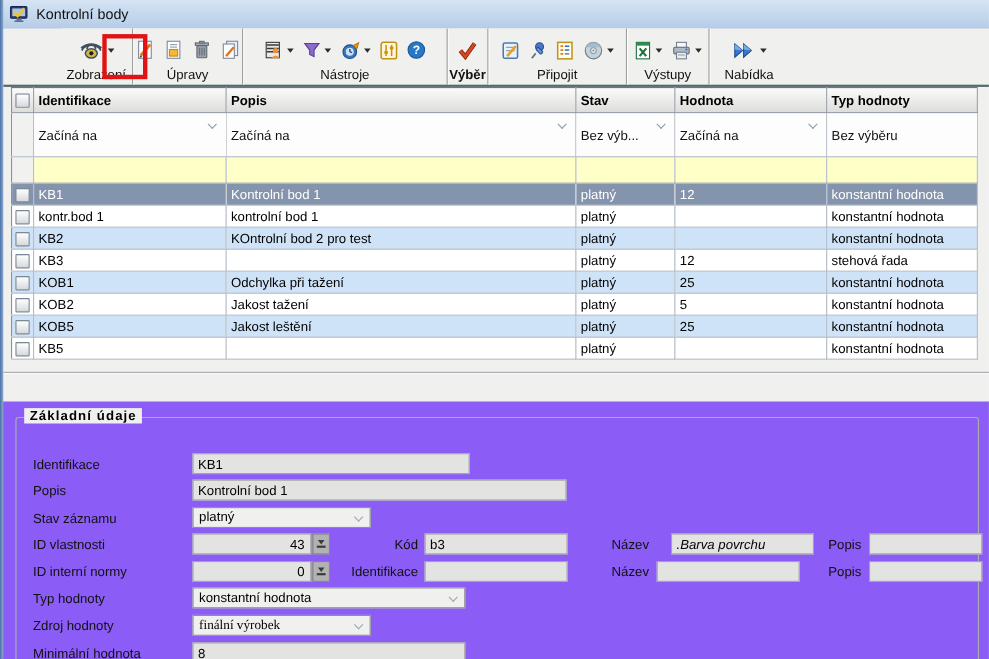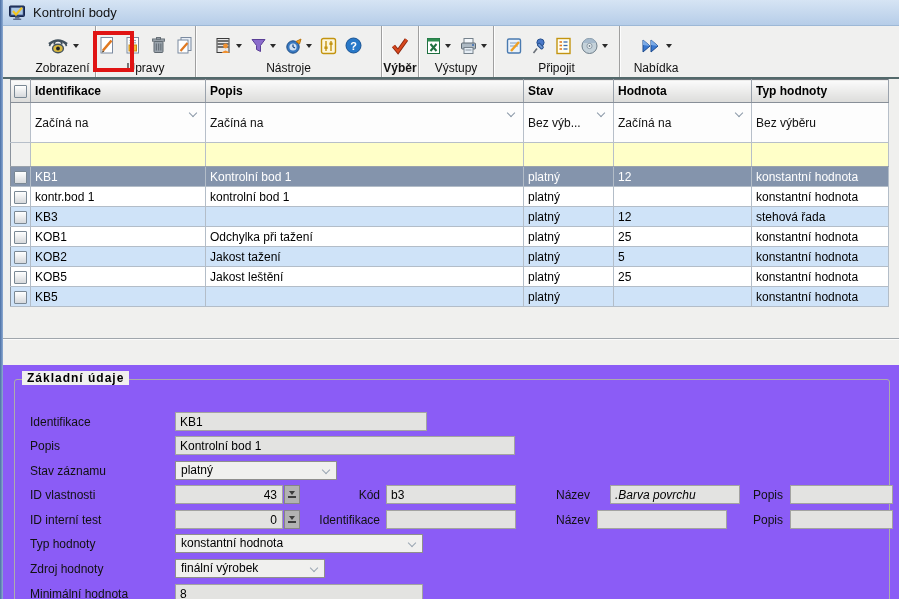--- a/index.html
+++ b/index.html
@@ -21,21 +21,21 @@
     background:#f0f0ef; border-bottom:2px solid #53696b;
     display:flex; align-items:stretch; padding-left:27px; }
   .tgroup { display:flex; flex-direction:column; justify-content:flex-start;
     border-right:1px solid #9f9f9f; box-shadow:1px 0 0 #fdfdfd; padding-top:4px; }
   .tgroup .btns { height:31px; display:flex; align-items:center; justify-content:center; gap:4px; }
   .tgroup .lbl { text-align:center; font-size:12px; color:#111; line-height:14px; white-space:nowrap; }
   .tbtn { display:flex; align-items:center; justify-content:center; height:26px; padding:0 2px; cursor:default; }
   .tbtn svg { display:block; }
   .dd { width:0; height:0; border-left:3px solid transparent; border-right:3px solid transparent;
     border-top:4px solid #2b2b2b; margin-left:3px; }
-  .g-zobrazeni { width:66px; }
+  .g-zobrazeni { width:66px;margin-left:25px; }
   .g-upravy   { width:100px; }
   .g-nastroje { width:186px; }
   .g-vyber    { width:37px;font-weight:bold; }
   .g-pripojit { width:126px; }
   .g-vystupy  { width:75px; }
   .g-nabidka  { width:72px; border-right:none; box-shadow:none; }
   .hl-rect { position:absolute; left:93px; top:31px; width:41px; height:41px;
     border:4px solid #e01414; z-index:8; pointer-events:none; }
 
   
@@ -211,44 +211,20 @@
         <div class="tbtn">
           <svg width="20" height="18" viewBox="0 0 20 18">
             <path d="M3.5 9 L8 14.5 L16.5 2.5" fill="none" stroke="#8c2810" stroke-width="4"></path>
             <path d="M3.5 9 L8 14.5 L16.5 2.5" fill="none" stroke="#d8481e" stroke-width="2.2"></path>
           </svg>
         </div>
       </div>
       <div class="lbl">Výběr</div>
     </div>
 
-    <div class="tgroup g-vystupy">
-      <div class="btns">
-        <div class="tbtn">
-          <svg width="17" height="18" viewBox="0 0 17 18">
-            <rect x="2.5" y="1.5" width="12" height="15" fill="#fff" stroke="#1f7040"></rect>
-            <rect x="2.5" y="1.5" width="12" height="3" fill="#2e8c50"></rect>
-            <path d="M5.5 7 L11.5 14 M11.5 7 L5.5 14" stroke="#1f7040" stroke-width="2"></path>
-          </svg>
-          <span class="dd"></span>
-        </div>
-        <div class="tbtn">
-          <svg width="19" height="18" viewBox="0 0 19 18">
-            <rect x="5" y="1.5" width="9" height="5" fill="#f4f8fc" stroke="#76828c"></rect>
-            <rect x="2.5" y="6" width="14" height="6" rx="1" fill="#aebac4" stroke="#5e6a74"></rect>
-            <circle cx="14" cy="8" r="1" fill="#3a6ab0"></circle>
-            <rect x="5" y="10.5" width="9" height="6" fill="#e6eef6" stroke="#76828c"></rect>
-            <line x1="6.5" y1="13" x2="12.5" y2="13" stroke="#8a96a0" stroke-width="1"></line>
-          </svg>
-          <span class="dd"></span>
-        </div>
-      </div>
-      <div class="lbl">Výstupy</div>
-    </div>
-
     <div class="tgroup g-pripojit">
       <div class="btns">
         <div class="tbtn">
           <svg width="18" height="18" viewBox="0 0 18 18">
             <rect x="2.5" y="2" width="13" height="14" rx="1.5" fill="#eaf2fa" stroke="#4a7ab0" stroke-width="1.4"></rect>
             <line x1="5" y1="6" x2="13" y2="6" stroke="#8aa6c4" stroke-width="1.1"></line>
             <line x1="5" y1="9" x2="13" y2="9" stroke="#8aa6c4" stroke-width="1.1"></line>
             <line x1="6" y1="14" x2="14" y2="5" stroke="#f0a020" stroke-width="2.4"></line>
           </svg>
         </div>
@@ -274,20 +250,44 @@
           <svg width="19" height="18" viewBox="0 0 19 18">
             <circle cx="9.5" cy="9" r="7.5" fill="#c5d2da" stroke="#6e7e8a"></circle>
             <path d="M2.5 6 A7.5 7.5 0 0 1 16.5 6" fill="#9fb4c8" opacity="0.8"></path>
             <circle cx="9.5" cy="9" r="2.6" fill="#eef3f6" stroke="#8a98a4"></circle>
             <circle cx="9.5" cy="9" r="0.9" fill="#6e7e8a"></circle>
           </svg>
           <span class="dd"></span>
         </div>
       </div>
       <div class="lbl">Připojit</div>
+    </div>
+
+    <div class="tgroup g-vystupy">
+      <div class="btns">
+        <div class="tbtn">
+          <svg width="17" height="18" viewBox="0 0 17 18">
+            <rect x="2.5" y="1.5" width="12" height="15" fill="#fff" stroke="#1f7040"></rect>
+            <rect x="2.5" y="1.5" width="12" height="3" fill="#2e8c50"></rect>
+            <path d="M5.5 7 L11.5 14 M11.5 7 L5.5 14" stroke="#1f7040" stroke-width="2"></path>
+          </svg>
+          <span class="dd"></span>
+        </div>
+        <div class="tbtn">
+          <svg width="19" height="18" viewBox="0 0 19 18">
+            <rect x="5" y="1.5" width="9" height="5" fill="#f4f8fc" stroke="#76828c"></rect>
+            <rect x="2.5" y="6" width="14" height="6" rx="1" fill="#aebac4" stroke="#5e6a74"></rect>
+            <circle cx="14" cy="8" r="1" fill="#3a6ab0"></circle>
+            <rect x="5" y="10.5" width="9" height="6" fill="#e6eef6" stroke="#76828c"></rect>
+            <line x1="6.5" y1="13" x2="12.5" y2="13" stroke="#8a96a0" stroke-width="1"></line>
+          </svg>
+          <span class="dd"></span>
+        </div>
+      </div>
+      <div class="lbl">Výstupy</div>
     </div>
 
     <div class="tgroup g-nabidka">
       <div class="btns">
         <div class="tbtn">
           <svg width="22" height="16" viewBox="0 0 22 16">
             <path d="M2 2 L9 8 L2 14 Z" fill="#3a78d0" stroke="#1c4a8c"></path>
             <path d="M10 2 L17 8 L10 14 Z" fill="#3a78d0" stroke="#1c4a8c"></path>
             <path d="M2 2 L9 8 L2 7 Z" fill="#7aaae6"></path>
             <path d="M10 2 L17 8 L10 7 Z" fill="#7aaae6"></path>
@@ -353,20 +353,28 @@
           <tr>
             <td class="c-check"><span class="cb"></span></td>
             <td>kontr.bod 1</td>
             <td>kontrolní  bod 1</td>
             <td>platný</td>
             <td></td>
             <td>konstantní hodnota</td>
           </tr>
           <tr>
             <td class="c-check"><span class="cb"></span></td>
+            <td>KB2</td>
+            <td>KOntrolní bod 2 pro test</td>
+            <td>platný</td>
+            <td></td>
+            <td>konstantní hodnota</td>
+          </tr>
+          <tr>
+            <td class="c-check"><span class="cb"></span></td>
             <td>KB3</td>
             <td></td>
             <td>platný</td>
             <td>12</td>
             <td>stehová řada</td>
           </tr>
           <tr>
             <td class="c-check"><span class="cb"></span></td>
             <td>KOB1</td>
             <td>Odchylka při tažení</td>
@@ -425,40 +433,40 @@
         <span class="tri"></span>
         <span class="bar"></span>
       </div>
     <div class="flabel" style="left:270px; top:122px; width:110px; text-align:right;">Kód</div>
     <input class="finput" style="left: 386px; top: 120px; width: 130px;" readonly="" value="b3">
     <div class="flabel" style="left:500px; top:122px; width:90px; text-align:right;">Název</div>
     <input class="finput" style="left: 610px; top: 120px; width: 130px; font-style: italic;" readonly="" value=".Barva povrchu">
     <div class="flabel" style="left:700px; top:122px; width:83px; text-align:right;">Popis</div>
     <input class="finput" style="left: 790px; top: 120px; width: 103px;" readonly="">
 
-    <div class="flabel" style="left:30px; top:147px;">ID interní test</div>
+    <div class="flabel" style="left:30px; top:147px;">ID interní normy</div>
     <input class="finput num" style="left: 175px; top: 145px; width: 108px;" readonly="" value="0">
     <div class="spin" style="left:284px; top:145px;">
         <span class="tri"></span>
         <span class="bar"></span>
       </div>
     <div class="flabel" style="left:270px; top:147px; width:110px; text-align:right;">Identifikace</div>
     <input class="finput" style="left: 386px; top: 145px; width: 130px;" readonly="">
     <div class="flabel" style="left:500px; top:147px; width:90px; text-align:right;">Název</div>
     <input class="finput" style="left: 597px; top: 145px; width: 130px;" readonly="">
     <div class="flabel" style="left:700px; top:147px; width:83px; text-align:right;">Popis</div>
     <input class="finput" style="left: 790px; top: 145px; width: 103px;" readonly="">
 
     <div class="flabel" style="left:30px; top:171px;">Typ hodnoty</div>
     <div class="combo" style="left:175px; top:169px; width:248px;">
       <span>konstantní hodnota</span><span class="chev"></span>
     </div>
 
     <div class="flabel" style="left:30px; top:196px;">Zdroj hodnoty</div>
-    <div class="combo" style="left:175px; top:194px; width:150px;">
+    <div class="combo" style="left:175px; top:194px; width:162px;font-family:Liberation Serif, serif;">
       <span>finální výrobek</span><span class="chev"></span>
     </div>
 
     <div class="flabel" style="left:30px; top:221px;">Minimální hodnota</div>
     <input class="finput" style="left: 175px; top: 219px; width: 248px;" readonly="" value="8">
 
     <div class="flabel" style="left:30px; top:246px;">Maximální hodnota</div>
     <input class="finput" style="left: 175px; top: 244px; width: 248px;" readonly="" value="25">
   </div>
 </div>

